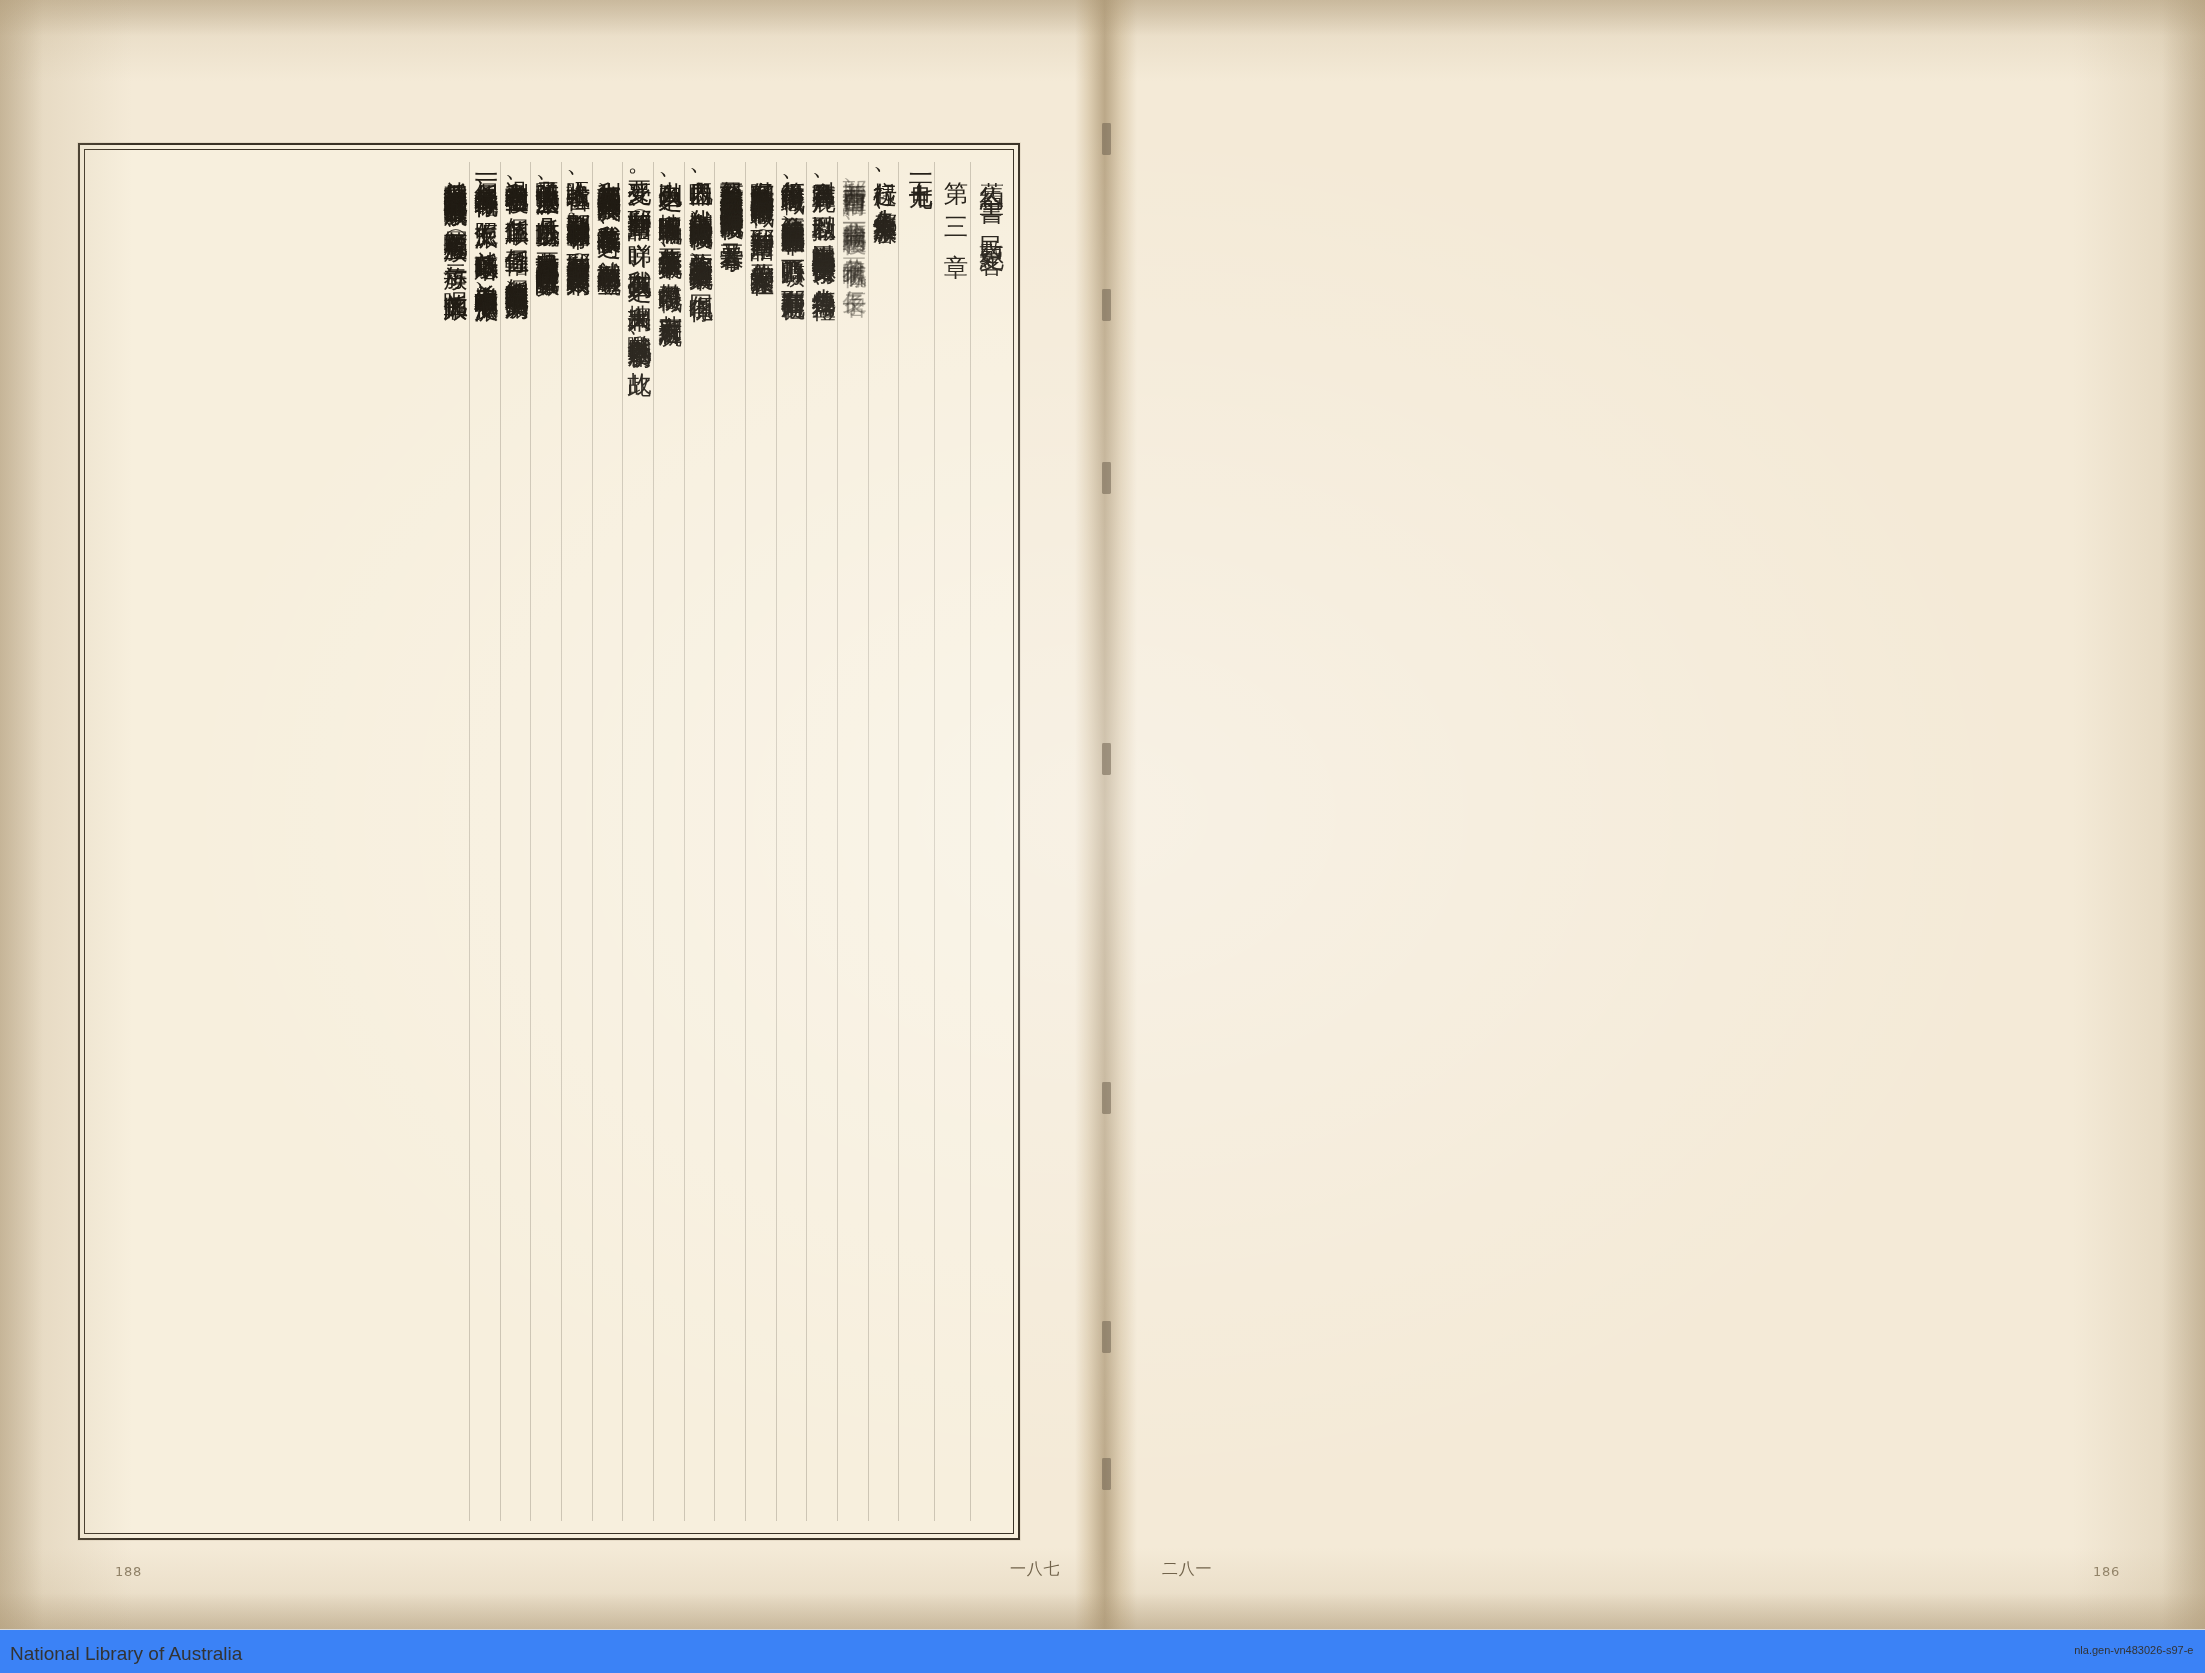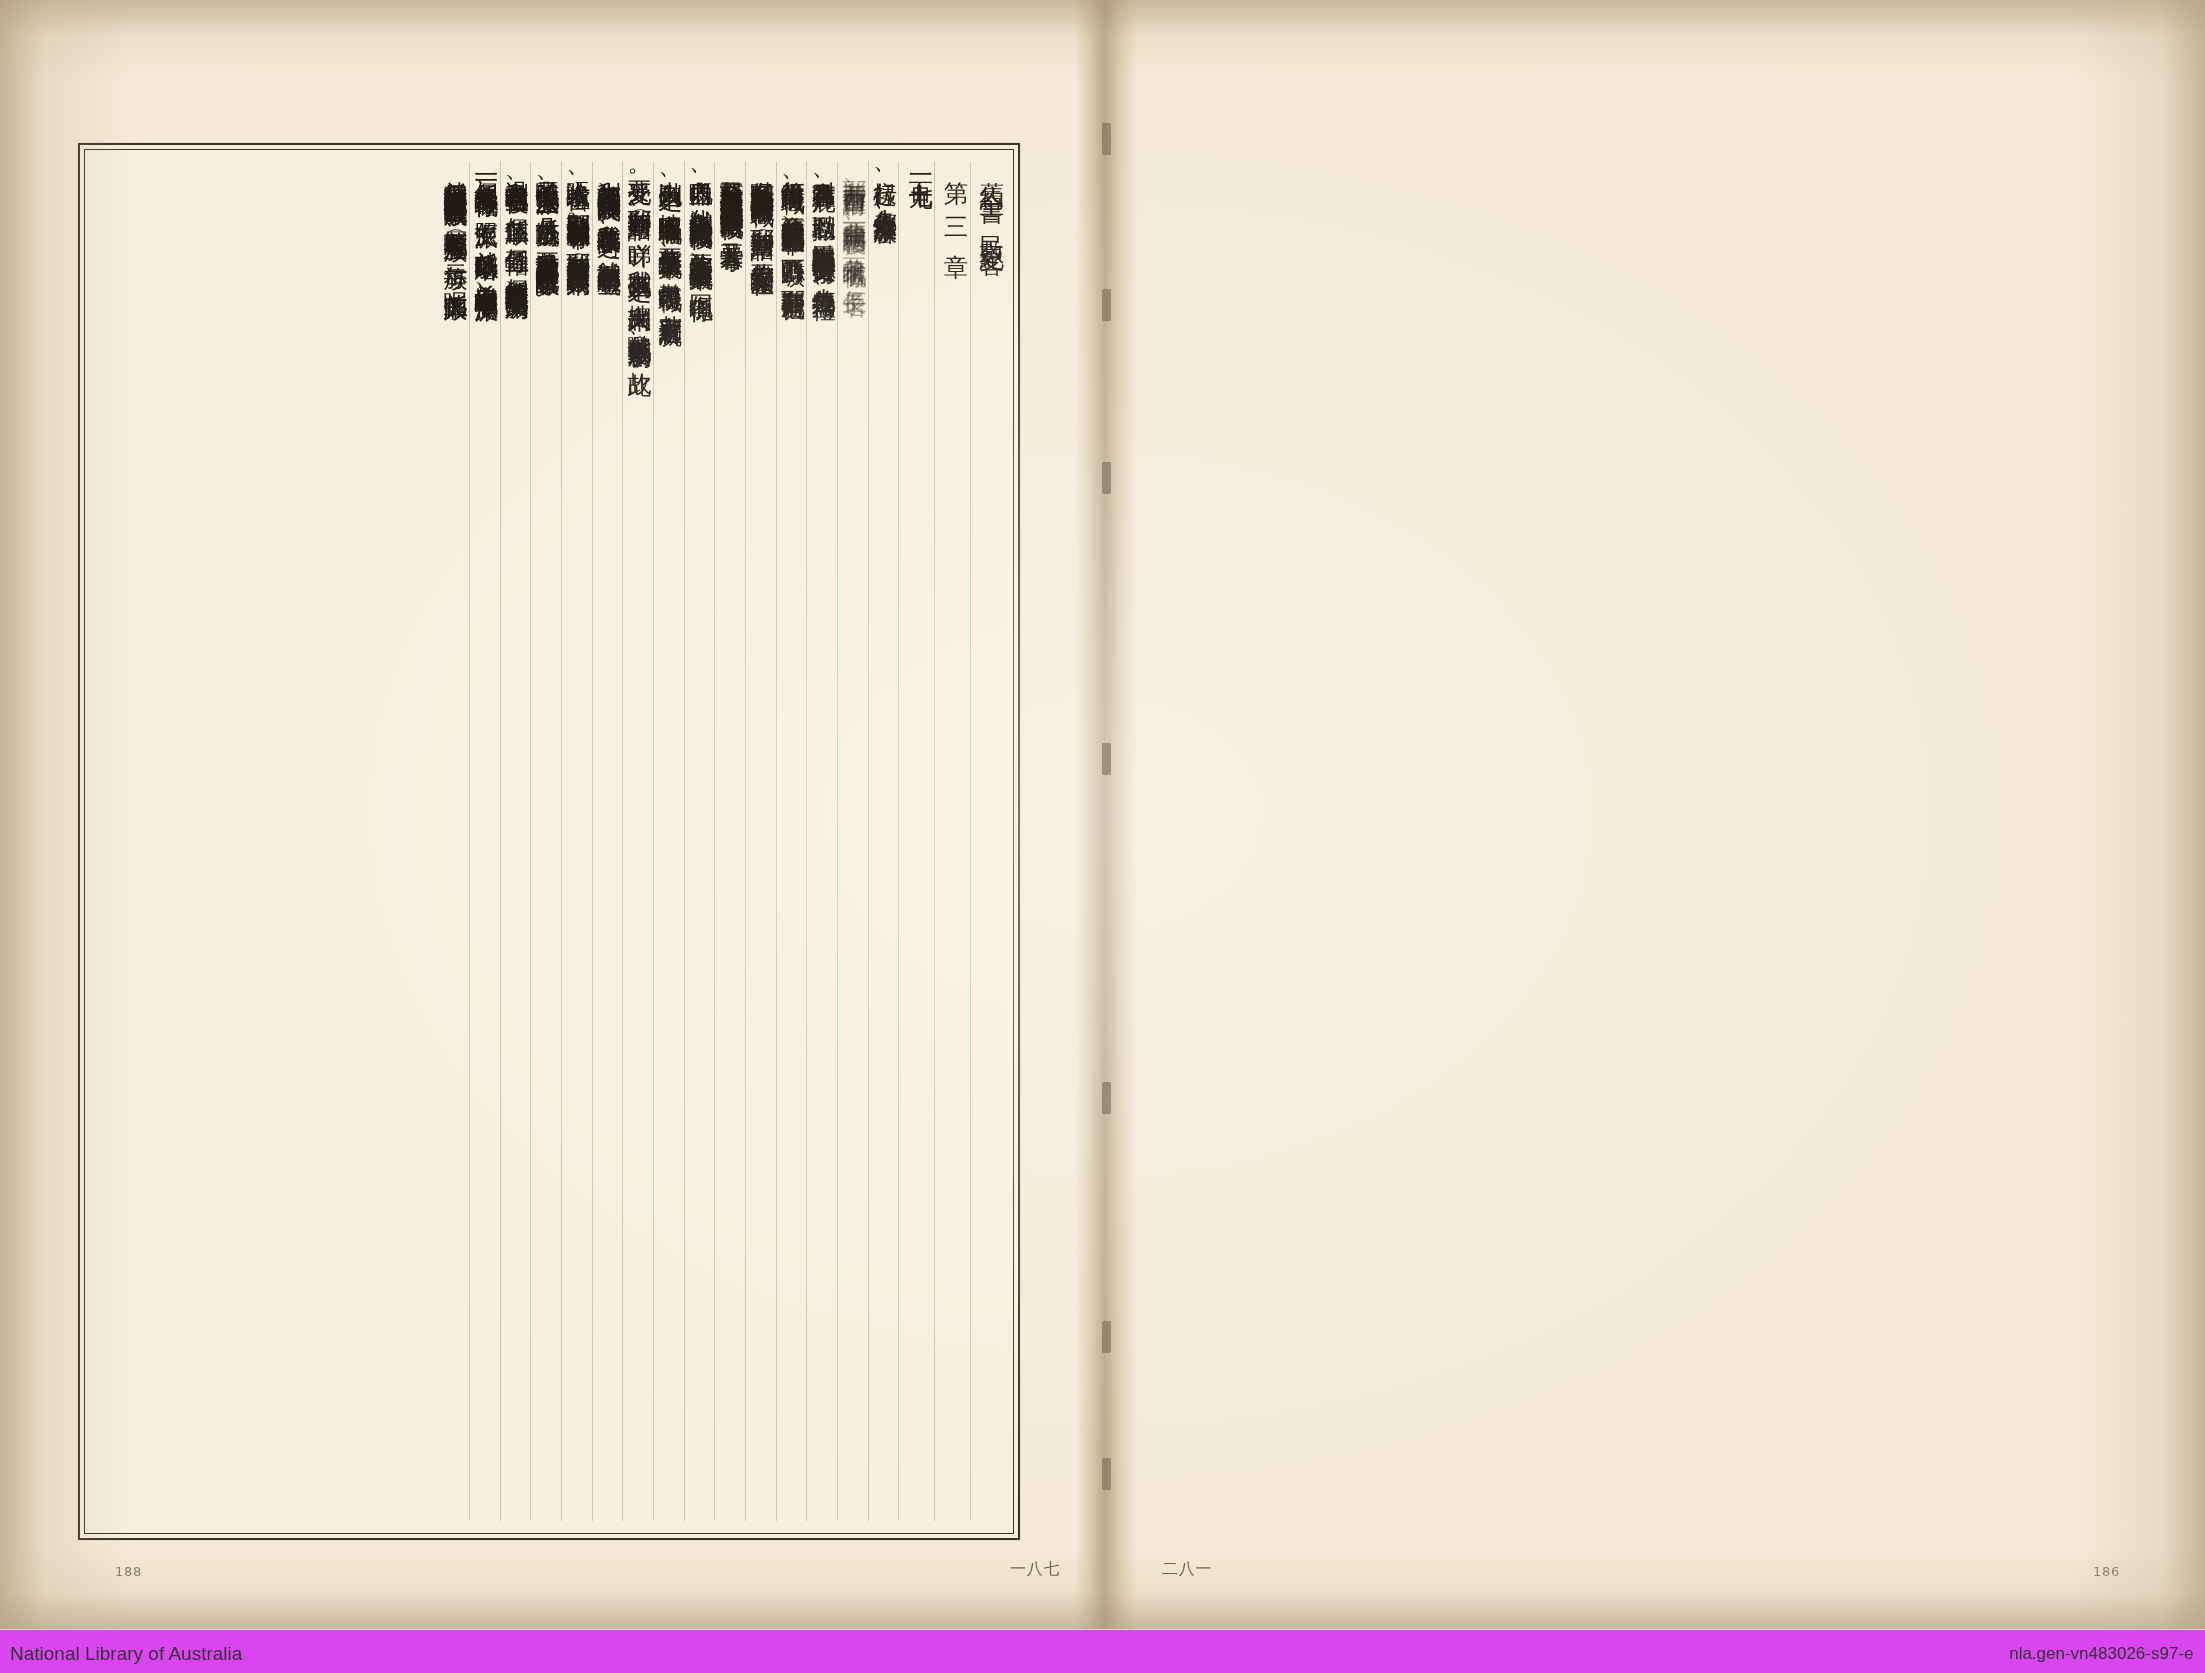--- a/index.html
+++ b/index.html
@@ -145,35 +145,35 @@
   #stamp-left  { left: 115px;  top: 1564px; font-size: 13px; color: #8a7c63; }
   #stamp-right { left: 2093px; top: 1564px; font-size: 13px; color: #8a7c63; }
 
   
   #footer {
     position: absolute;
     left: 0;
     top: 1629px;
     width: 2205px;
     height: 44px;
-    background: #d946ef;
+    background: #3b82f6;
     border-top: 0.7px solid #d8d8d8;
     box-sizing: border-box;
   }
   #footer-left {
     position: absolute;
     left: 10px; top: 13px;
     font-size: 19px;
     color: #333333;
     font-family: "Liberation Sans", sans-serif;
   }
   #footer-right {
     position: absolute;
     right: 11.5px; top: 13.7px;
-    font-size: 17px;
+    font-size: 11px;
     color: #333333;
     font-family: "Liberation Sans", sans-serif;
   }
 
   
   .edge-shadow {
     position: absolute;
     top: 0; height: 1629px; width: 43px;
     z-index: 2; pointer-events: none;
   }

